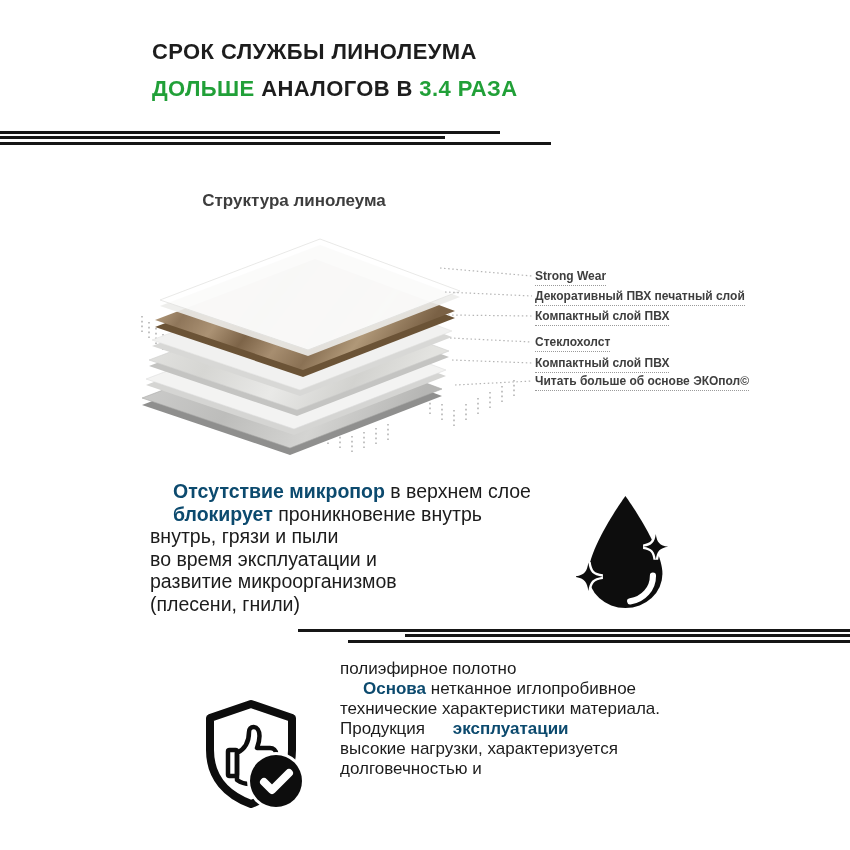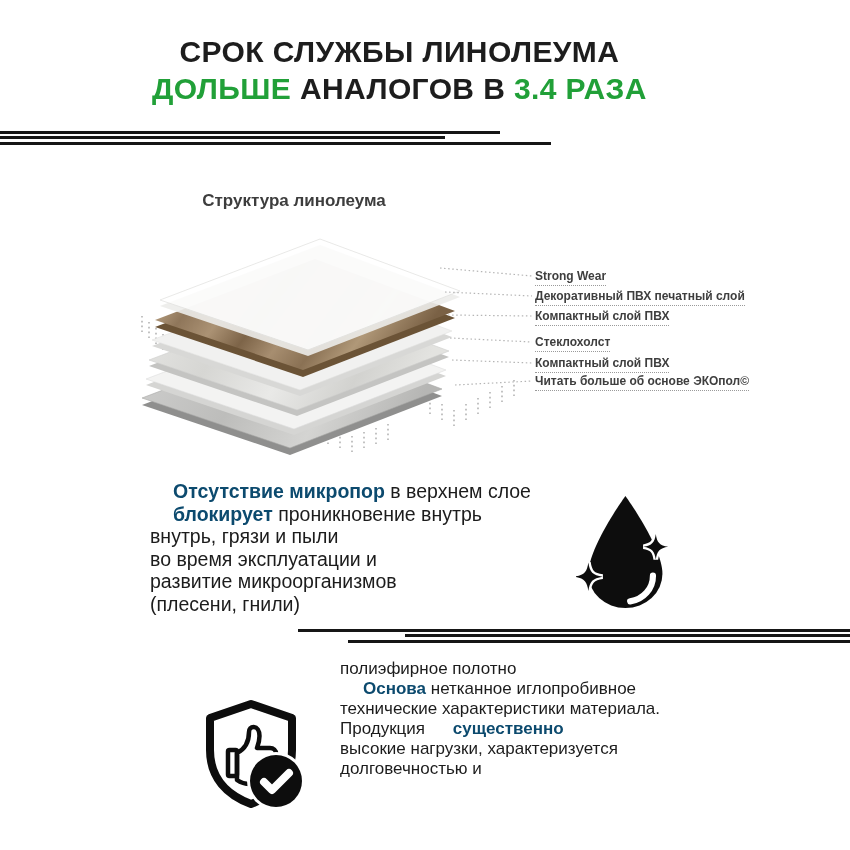--- a/index.html
+++ b/index.html
@@ -1,21 +1,21 @@
 <!DOCTYPE html>
 <html><head>
 <meta charset="utf-8">
 <style>
   html,body{margin:0;padding:0;background:#fff;}
   body{font-family:"Liberation Sans",sans-serif;color:#1d1d1d;}
   .canvas{position:relative;width:850px;height:850px;background:#ffffff;overflow:hidden;}
 
   
-  .title{position:absolute;left:152px;top:33px;font-size:30px;line-height:37px;
-         font-weight:600;letter-spacing:.4px;color:#1d1d1d;white-space:nowrap;text-align:center;}
+  .title{position:absolute;left:152px;top:33px;font-size:22px;line-height:37px;
+         font-weight:600;letter-spacing:.4px;color:#1d1d1d;white-space:nowrap;}
   .title .green{color:#21a038;font-weight:800;}
 
   
   .rule{position:absolute;height:3px;background:#161616;}
   .rule-tl1{left:0;top:131px;width:500px;}
   .rule-tl2{left:0;top:136px;width:445px;}
   .rule-tl3{left:0;top:142px;width:551px;}
   .rule-mr1{right:0;top:629px;width:552px;}
   .rule-mr2{right:0;top:634px;width:445px;}
   .rule-mr3{right:0;top:640px;width:502px;}
@@ -188,18 +188,18 @@
     </g>
     <circle cx="82" cy="84" r="29" fill="#ffffff"></circle>
     <circle cx="82" cy="84" r="26" fill="#0d0d0d"></circle>
     <path d="M70 85 l8 8 L95 76" fill="none" stroke="#ffffff" stroke-width="8" stroke-linecap="round" stroke-linejoin="round"></path>
   </svg>
 
   <div class="feature2">
     <div>полиэфирное полотно</div>
     <div><span class="gbold">Основа</span><span> нетканное иглопробивное</span></div>
     <div>технические характеристики материала.</div>
-    <div><span>Продукция </span><span class="gbold">существенно</span></div>
+    <div><span>Продукция </span><span class="gbold">эксплуатации</span></div>
     <div>высокие нагрузки, характеризуется</div>
     <div>долговечностью и</div>
   </div>
 
 </div>
 
 </body></html>

